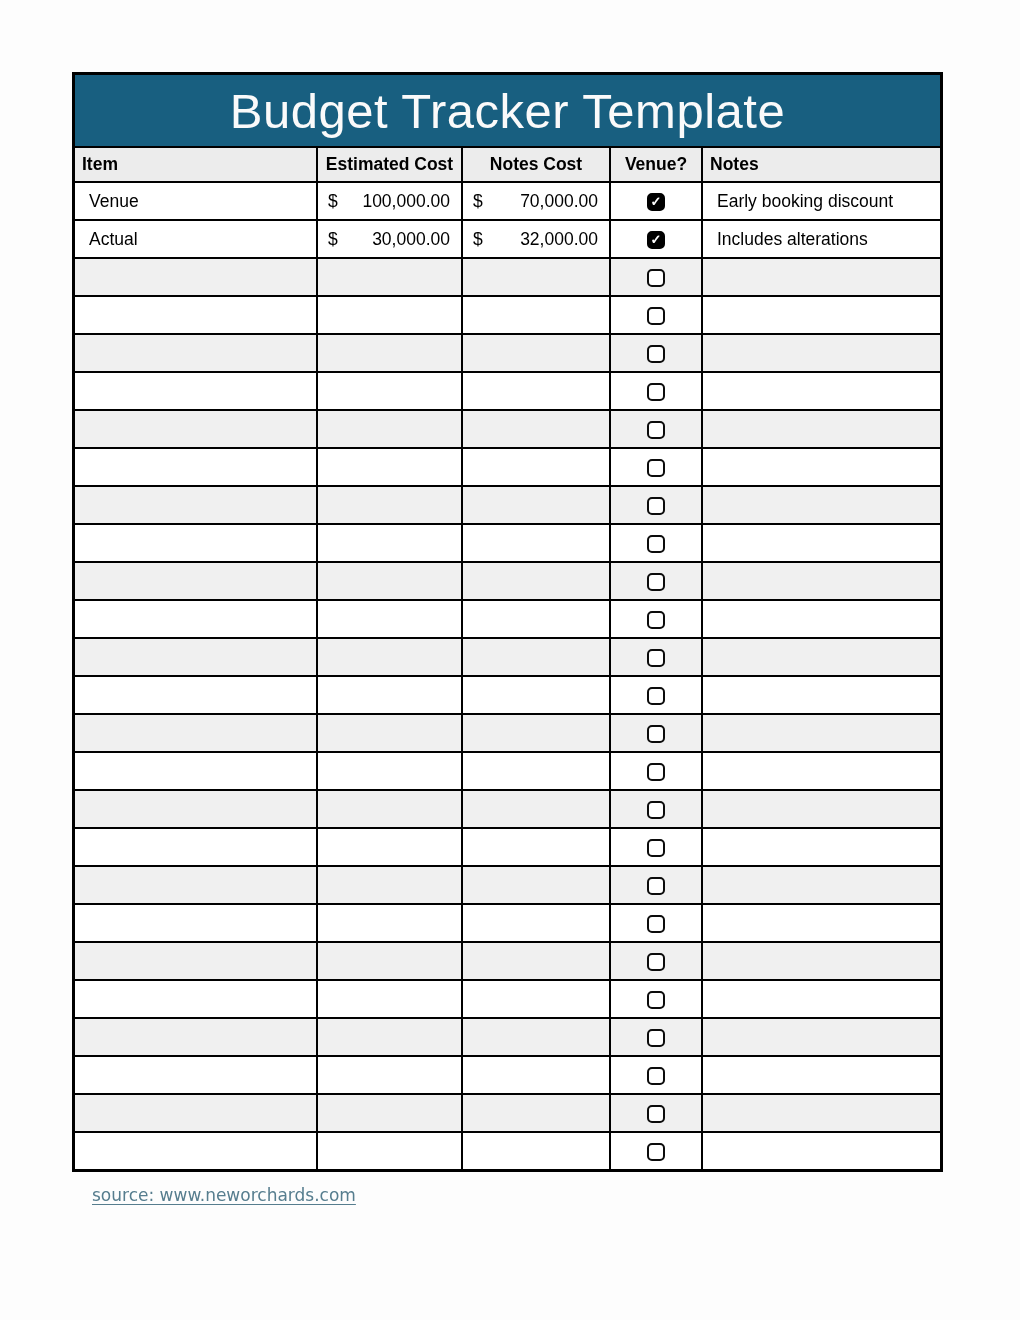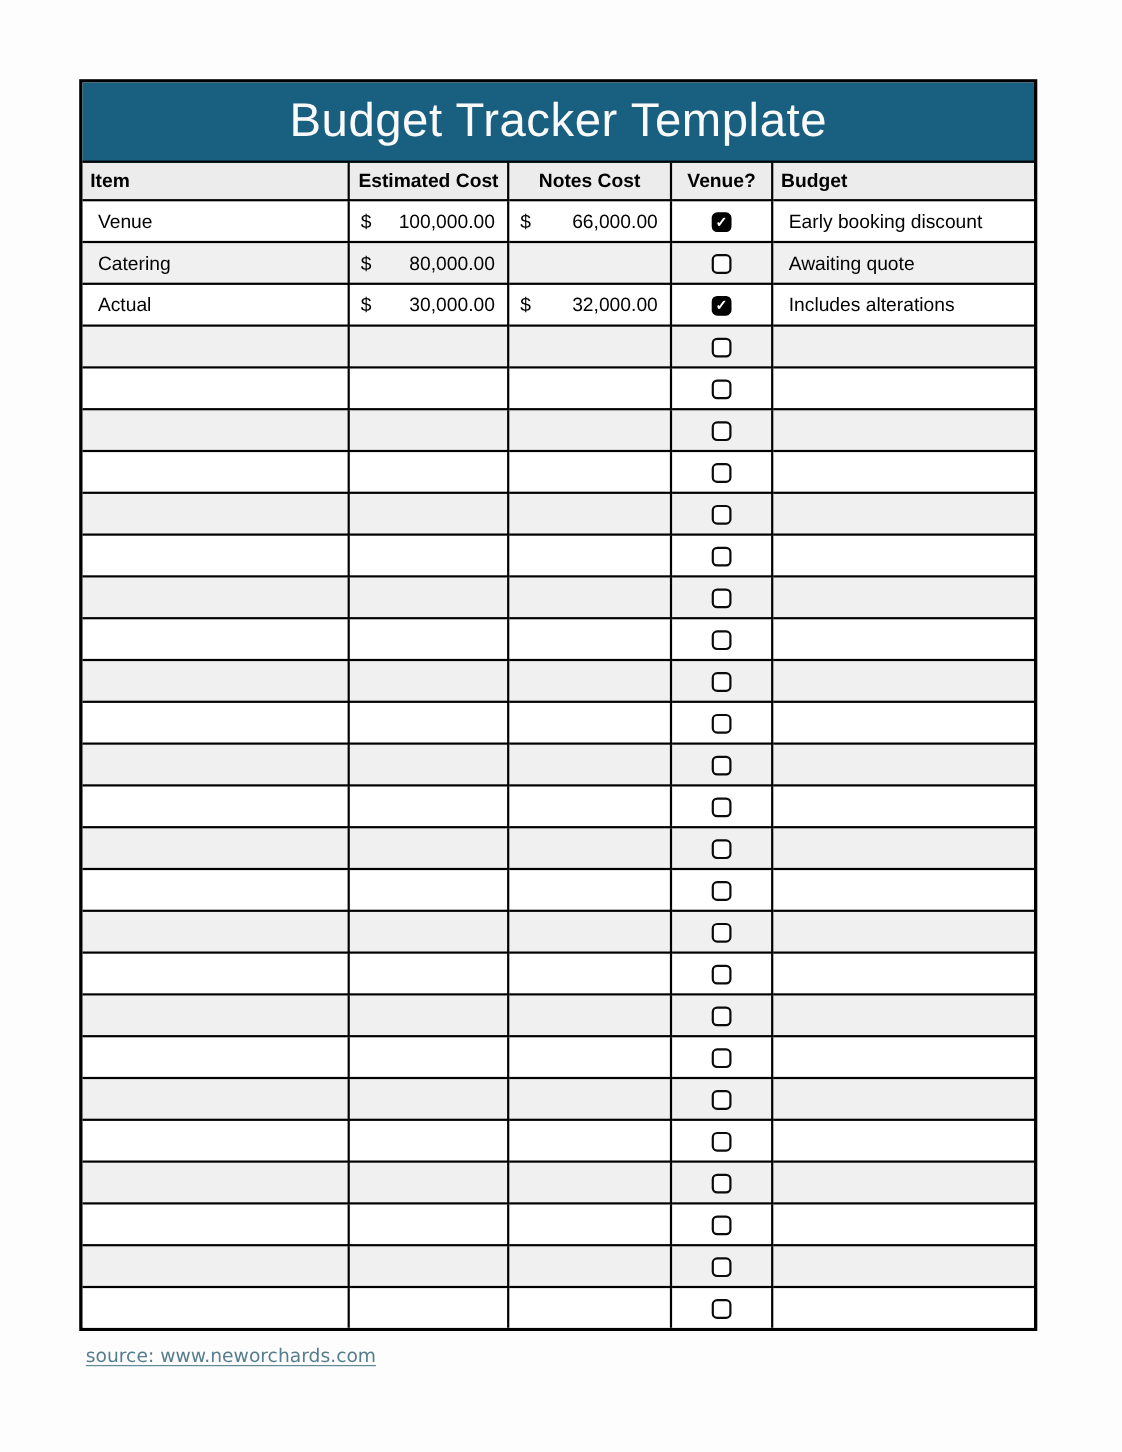--- a/index.html
+++ b/index.html
@@ -29,21 +29,21 @@
     background:#fff;
   }
   .title-bar{
     height:71px;
     background:var(--title-bg);
     border-bottom:2px solid var(--border);
     display:flex;align-items:center;justify-content:center;
   }
   .title-bar h1{
     margin:0;
-    font-size:43px;
+    font-size:49px;
     font-weight:400;
     letter-spacing:0.5px;
     color:var(--title-fg);
   }
   table{
     width:100%;
     border-collapse:collapse;
     table-layout:fixed;
   }
   col.c-item{width:242px;}
@@ -90,21 +90,21 @@
     font-weight:700;
     color:#fff;
     text-align:center;
   }
   .checkbox.checked{
     background:#000;
     border-color:#000;
   }
   .source-link{
     display:inline-block;
-    margin:13px 0 0 6px;
+    margin:13px 0 0 20px;
     font-family:"DejaVu Sans", sans-serif;
     font-size:17px;
     color:var(--link);
     text-decoration:underline;
     text-underline-offset:3px;
     cursor:pointer;
   }
 </style>
 </head>
 <body>
@@ -122,52 +122,40 @@
             <col class="c-act">
             <col class="c-paid">
             <col class="c-notes">
         </colgroup>
         <thead>
           <tr>
             <th>Item</th>
             <th class="center">Estimated Cost</th>
             <th class="center">Notes Cost</th>
             <th class="center">Venue?</th>
-            <th>Budget</th>
+            <th>Notes</th>
           </tr>
         </thead>
         <tbody>
             <tr>
               <td class="txt">Venue</td>
               <td class="money">
                 <div class="wrap">
                   <span>$</span>
                   <span>100,000.00</span>
                 </div>
               </td>
               <td class="money">
                 <div class="wrap">
                   <span>$</span>
-                  <span>66,000.00</span>
+                  <span>70,000.00</span>
                 </div>
               </td>
               <td class="paid"><span class="checkbox checked">✓</span></td>
               <td class="txt">Early booking discount</td>
-            </tr>
-            <tr class="alt">
-              <td class="txt">Catering</td>
-              <td class="money">
-                <div class="wrap">
-                  <span>$</span>
-                  <span>80,000.00</span>
-                </div>
-              </td>
-              <td class="money"></td>
-              <td class="paid"><span class="checkbox"></span></td>
-              <td class="txt">Awaiting quote</td>
             </tr>
             <tr>
               <td class="txt">Actual</td>
               <td class="money">
                 <div class="wrap">
                   <span>$</span>
                   <span>30,000.00</span>
                 </div>
               </td>
               <td class="money">

